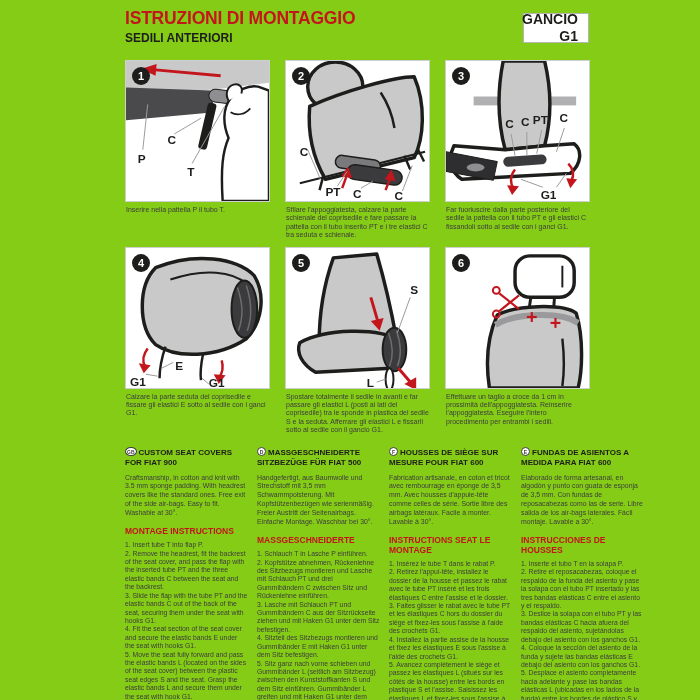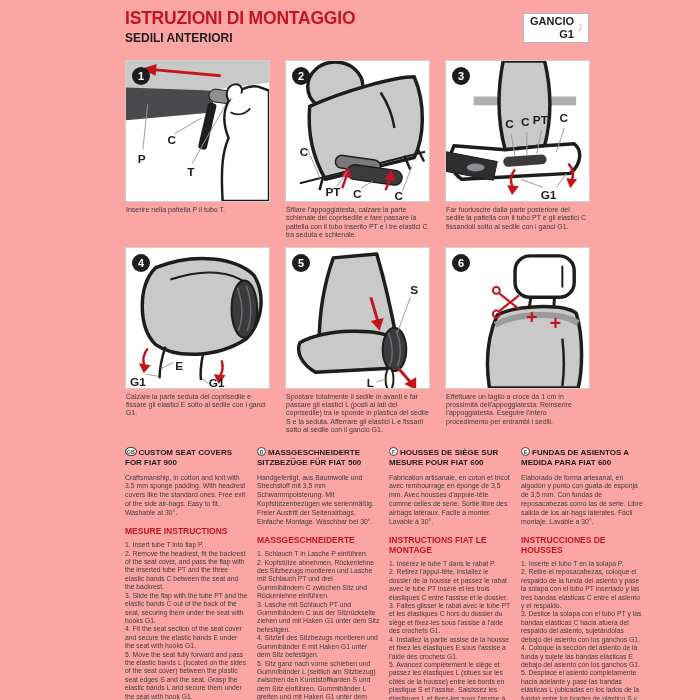--- a/index.html
+++ b/index.html
@@ -1,23 +1,23 @@
 <!DOCTYPE html>
 <html><head>
 <meta charset="utf-8">
 <style>
   html,body{margin:0;padding:0;background:#fff;}
-  .sheet{width:700px;height:700px;position:relative;background:#fca5a5;overflow:hidden;
+  .sheet{width:700px;height:700px;position:relative;background:#84cc16;overflow:hidden;
          font-family:"Liberation Sans", sans-serif;color:#1d1d1b;}
   .content{position:absolute;left:125px;top:8px;width:524px;}
   .page-title{font-size:17.5px;font-weight:bold;color:#c3161c;margin:0;letter-spacing:-0.2px;}
   .page-subtitle{font-size:12px;font-weight:bold;color:#1d1d1b;margin:2px 0 0;}
   .hook-box{position:absolute;left:398px;top:5px;width:66px;height:30px;border:1.5px solid #b5b5b7;
             display:flex;align-items:center;justify-content:flex-end;gap:4px;padding:0 6px;box-sizing:border-box;background:#fff;}
-  .hook-text{text-align:right;font-weight:bold;font-size:11px;line-height:1.2;color:#1d1d1b;}
+  .hook-text{text-align:right;font-weight:bold;font-size:14px;line-height:1.2;color:#1d1d1b;}
   .panels{margin-top:15px;display:grid;grid-template-columns:repeat(3,145px);column-gap:15px;}
   .panel{height:142px;border:1px solid #cfcfcf;position:relative;background:#fff;box-sizing:border-box;}
   .badge{position:absolute;top:6px;left:6px;width:18px;height:18px;border-radius:50%;background:#1d1d1b;
          color:#fff;font-size:11px;font-weight:bold;display:flex;align-items:center;justify-content:center;}
   .caption{font-size:7px;line-height:1.2;color:#3d3d3d;margin:4px 1px 7px;}
   .langs{margin-top:5px;display:grid;grid-template-columns:repeat(4,123px);column-gap:9px;}
   .lang-title{font-size:8px;font-weight:bold;color:#1d1d1b;line-height:1.25;margin:0;}
   .flag{display:inline-block;min-width:9px;height:9px;line-height:8.5px;border:1px solid #3d3d3d;border-radius:50%;
         font-size:5px;font-weight:bold;text-align:center;color:#3d3d3d;box-sizing:border-box;padding:0 1px;
         vertical-align:1px;margin-right:2px;background:#fff;}
@@ -226,21 +226,21 @@
         </div>
         <div class="caption">Effettuare un taglio a croce da 1 cm in prossimità dell'appoggiatesta. Reinserire l'appoggiatesta. Eseguire l'intero procedimento per entrambi i sedili.</div>
       </div>
     </div>
 
     <div class="langs">
 
       <div class="lang-col">
         <p class="lang-title"><span class="flag">GB</span><span>CUSTOM SEAT COVERS FOR FIAT 900</span></p>
         <p class="lang-intro">Craftsmanship, in cotton and knit with 3.5 mm sponge padding. With headrest covers like the standard ones. Free exit of the side air-bags. Easy to fit. Washable at 30°.</p>
-        <p class="lang-heading">MESURE INSTRUCTIONS</p>
+        <p class="lang-heading">MONTAGE INSTRUCTIONS</p>
         <p class="step">1. Insert tube T into flap P.</p>
         <p class="step">2. Remove the headrest, fit the backrest of the seat cover, and pass the flap with the inserted tube PT and the three elastic bands C between the seat and the backrest.</p>
         <p class="step">3. Slide the flap with the tube PT and the elastic bands C out of the back of the seat, securing them under the seat with hooks G1.</p>
         <p class="step">4. Fit the seat section of the seat cover and secure the elastic bands E under the seat with hooks G1.</p>
         <p class="step">5. Move the seat fully forward and pass the elastic bands L (located on the sides of the seat cover) between the plastic seat edges S and the seat. Grasp the elastic bands L and secure them under the seat with hook G1.</p>
 
       </div>
 
       <div class="lang-col">
         <p class="lang-title"><span class="flag">D</span><span>MASSGESCHNEIDERTE SITZBEZÜGE FÜR FIAT 500</span></p>
@@ -250,21 +250,21 @@
         <p class="step">2. Kopfstütze abnehmen, Rückenlehne des Sitzbezugs montieren und Lasche mit Schlauch PT und drei Gummibändern C zwischen Sitz und Rückenlehne einführen.</p>
         <p class="step">3. Lasche mit Schlauch PT und Gummibändern C aus der Sitzrückseite ziehen und mit Haken G1 unter dem Sitz befestigen.</p>
         <p class="step">4. Sitzteil des Sitzbezugs montieren und Gummibänder E mit Haken G1 unter dem Sitz befestigen.</p>
         <p class="step">5. Sitz ganz nach vorne schieben und Gummibänder L (seitlich am Sitzbezug) zwischen den Kunststoffkanten S und dem Sitz einführen. Gummibänder L greifen und mit Haken G1 unter dem Sitz befestigen.</p>
 
       </div>
 
       <div class="lang-col">
         <p class="lang-title"><span class="flag">F</span><span>HOUSSES DE SIÈGE SUR MESURE POUR FIAT 600</span></p>
         <p class="lang-intro">Fabrication artisanale, en coton et tricot avec rembourrage en éponge de 3,5 mm. Avec housses d'appuie-tête comme celles de série. Sortie libre des airbags latéraux. Facile à monter. Lavable à 30°.</p>
-        <p class="lang-heading">INSTRUCTIONS FIAT LE MONTAGE</p>
+        <p class="lang-heading">INSTRUCTIONS SEAT LE MONTAGE</p>
         <p class="step">1. Insérez le tube T dans le rabat P.</p>
         <p class="step">2. Retirez l'appui-tête, installez le dossier de la housse et passez le rabat avec le tube PT inséré et les trois élastiques C entre l'assise et le dossier.</p>
         <p class="step">3. Faites glisser le rabat avec le tube PT et les élastiques C hors du dossier du siège et fixez-les sous l'assise à l'aide des crochets G1.</p>
         <p class="step">4. Installez la partie assise de la housse et fixez les élastiques E sous l'assise à l'aide des crochets G1.</p>
         <p class="step">5. Avancez complètement le siège et passez les élastiques L (situés sur les côtés de la housse) entre les bords en plastique S et l'assise. Saisissez les élastiques L et fixez-les sous l'assise à l'aide du crochet G1.</p>
 
       </div>
 
       <div class="lang-col">
         <p class="lang-title"><span class="flag">E</span><span>FUNDAS DE ASIENTOS A MEDIDA PARA FIAT 600</span></p>

